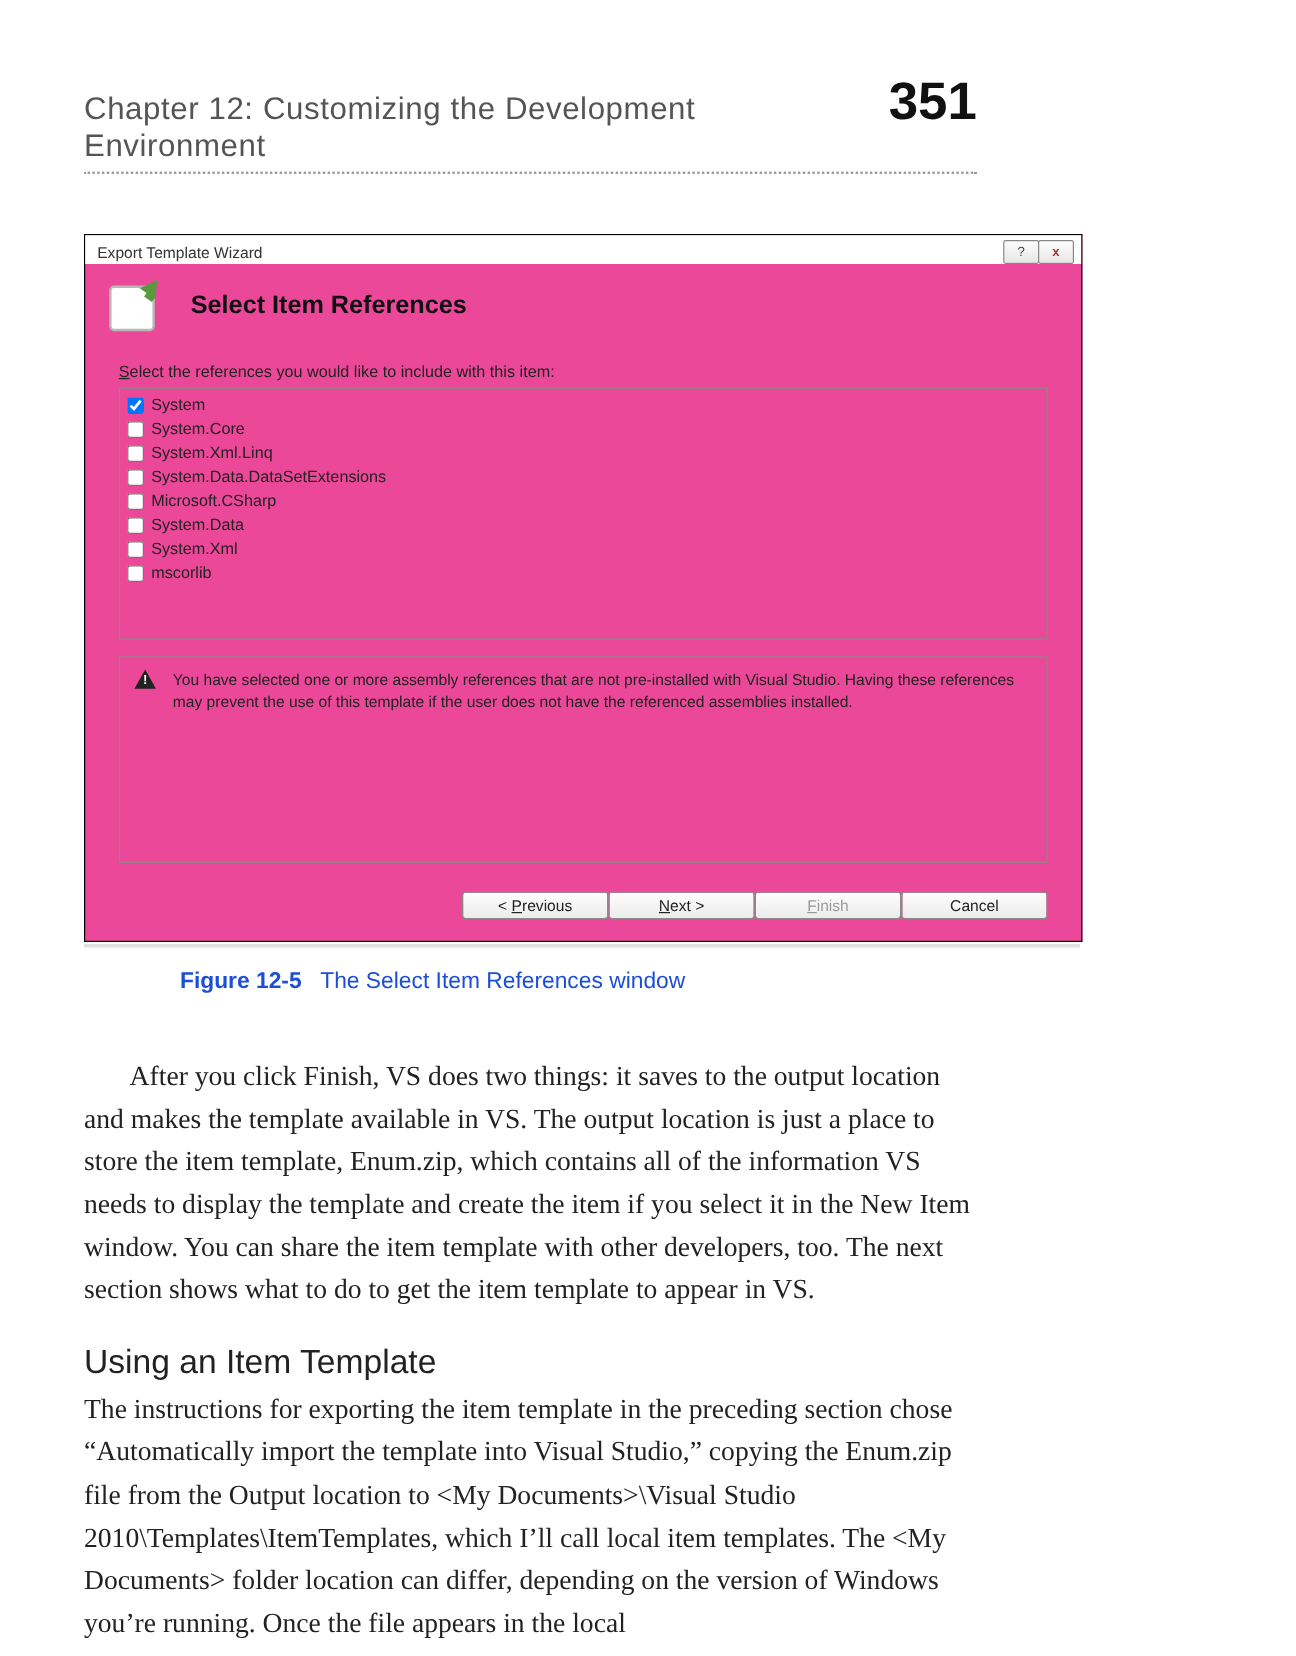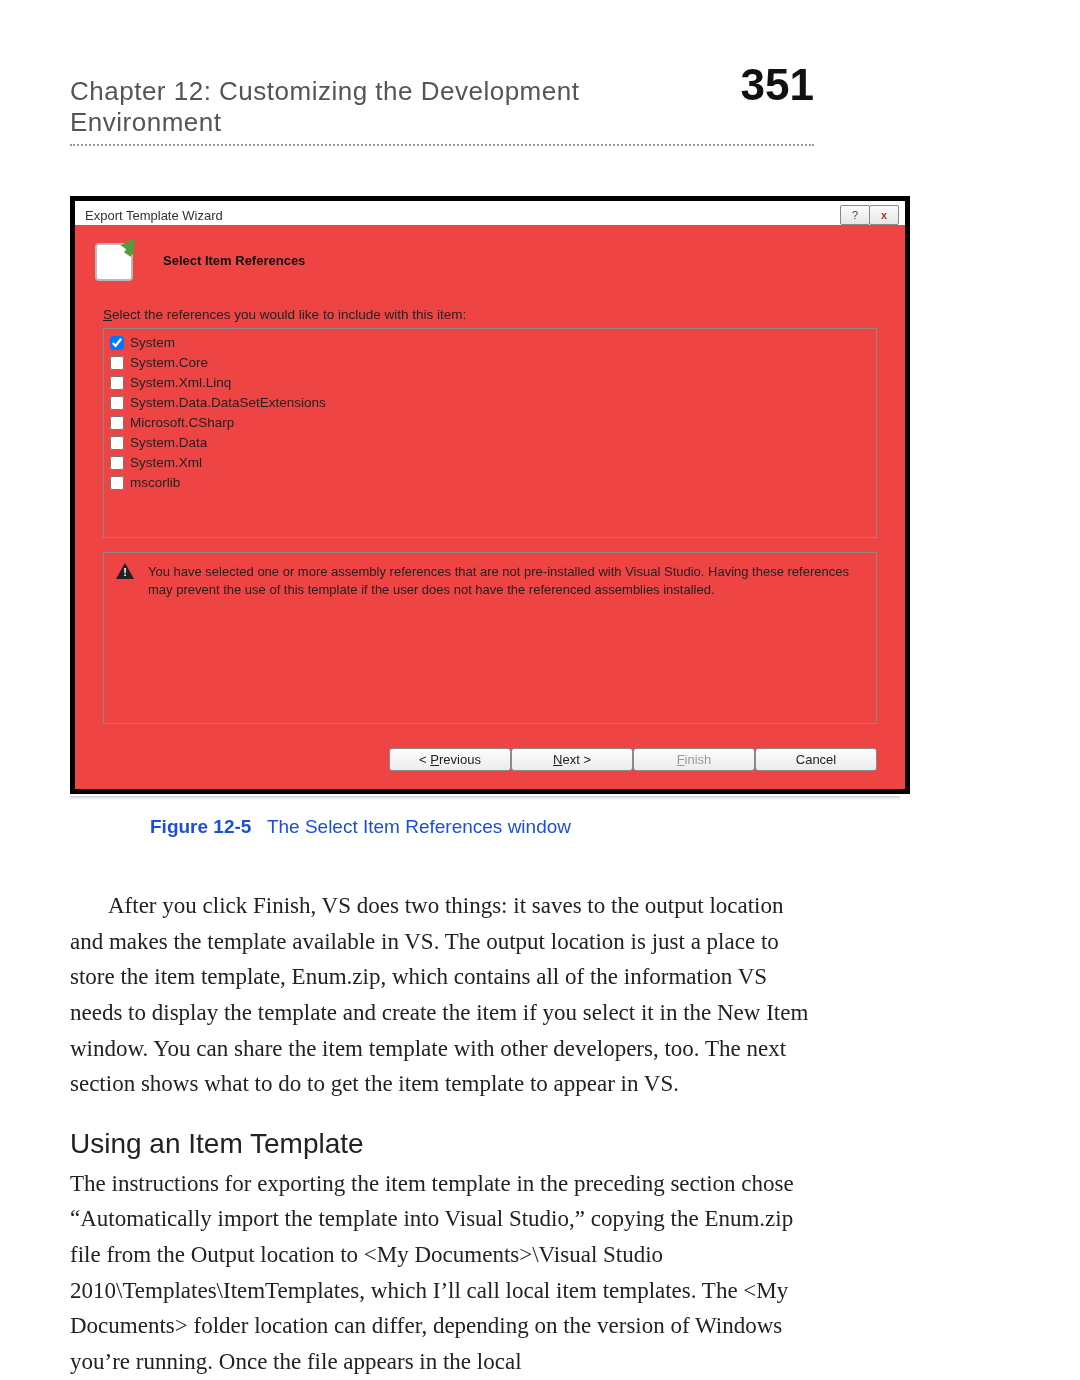--- a/index.html
+++ b/index.html
@@ -38,22 +38,22 @@
     color: #111;
     margin-left: 30px;
   }
   
   .dialog-wrap {
     margin: 0 auto 16px auto;
     width: 830px;
   }
   .dialog {
     width: 100%;
-    border: 5px solid #000000;
-    background: #ef4444;
+    border: 1px solid #000000;
+    background: #ec4899;
     font-family: "Segoe UI", Tahoma, Arial, sans-serif;
     font-size: 13.5px;
     color: #222;
   }
   .titlebar {
     display: flex;
     align-items: center;
     justify-content: space-between;
     padding: 4px 6px 0 10px;
     background: #fff;
@@ -86,21 +86,21 @@
     position:absolute; right:0; top:0;
     width:0;height:0;
     border-left:8px solid transparent;
     border-right:8px solid transparent;
     border-bottom:14px solid #5a9a3d;
     transform: rotate(35deg);
   }
   .banner .bicon .arrowstem{
     position:absolute; right:6px; top:12px; width:8px; height:6px; background:#5a9a3d; transform: rotate(35deg);
   }
-  .banner .heading { font-weight:700; font-size:13px; color:#111; }
+  .banner .heading { font-weight:700; font-size:21px; color:#111; }
   .dialog .body {
     padding: 0 28px 12px 28px;
   }
   .prompt { margin: 0 0 6px 0; font-size:13.5px; }
   .prompt .ul { text-decoration: underline; }
   .listbox {
     border:1px solid #8a8a8a;
     height: 200px;
     padding: 4px 6px;
     overflow: hidden;

